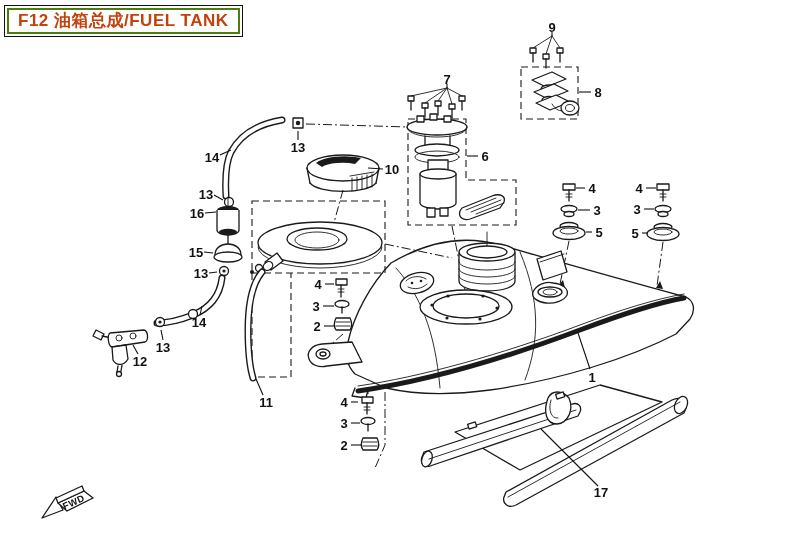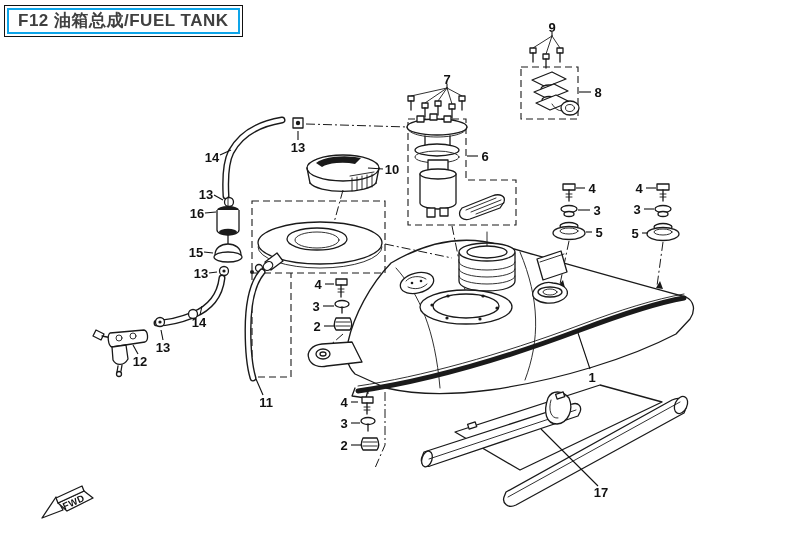--- a/index.html
+++ b/index.html
@@ -1,20 +1,20 @@
 <!DOCTYPE html>
 <html><head>
 <meta charset="utf-8">
 <style>
   html,body{margin:0;padding:0;background:#e8e8e8;}
   #page{position:relative;width:800px;height:559px;background:#ffffff;overflow:hidden;
         font-family:"Liberation Sans",sans-serif;}
   #title-box{position:absolute;left:4px;top:5px;border:1.5px solid #111;padding:2px;background:#fff;}
-  #title-box .inner{border:2px solid #0ea5e9;padding:0 9px;font-weight:bold;font-size:17px;
-        letter-spacing:.5px;color:#404040;white-space:nowrap;line-height:22px;}
+  #title-box .inner{border:2px solid #4d7c0f;padding:0 9px;font-weight:bold;font-size:17px;
+        letter-spacing:.5px;color:#c2410c;white-space:nowrap;line-height:22px;}
   svg{position:absolute;left:0;top:0;}
   .ln{fill:none;stroke:#1a1a1a;stroke-width:1.3;stroke-linecap:round;stroke-linejoin:round;}
   .thin{fill:none;stroke:#1a1a1a;stroke-width:.9;stroke-linecap:round;}
   .fw{fill:#ffffff;stroke:#1a1a1a;stroke-width:1.3;stroke-linejoin:round;}
   .dk{fill:#1a1a1a;stroke:none;}
   .dash{fill:none;stroke:#1a1a1a;stroke-width:1.1;stroke-dasharray:7 4;}
   .dashdot{fill:none;stroke:#1a1a1a;stroke-width:1;stroke-dasharray:9 3 2 3;}
   .hose-o{fill:none;stroke:#1a1a1a;stroke-width:7;stroke-linecap:round;}
   .hose-i{fill:none;stroke:#ffffff;stroke-width:4.2;stroke-linecap:round;}
   .callout{font:bold 13px "Liberation Sans",sans-serif;fill:#111;text-anchor:middle;}

